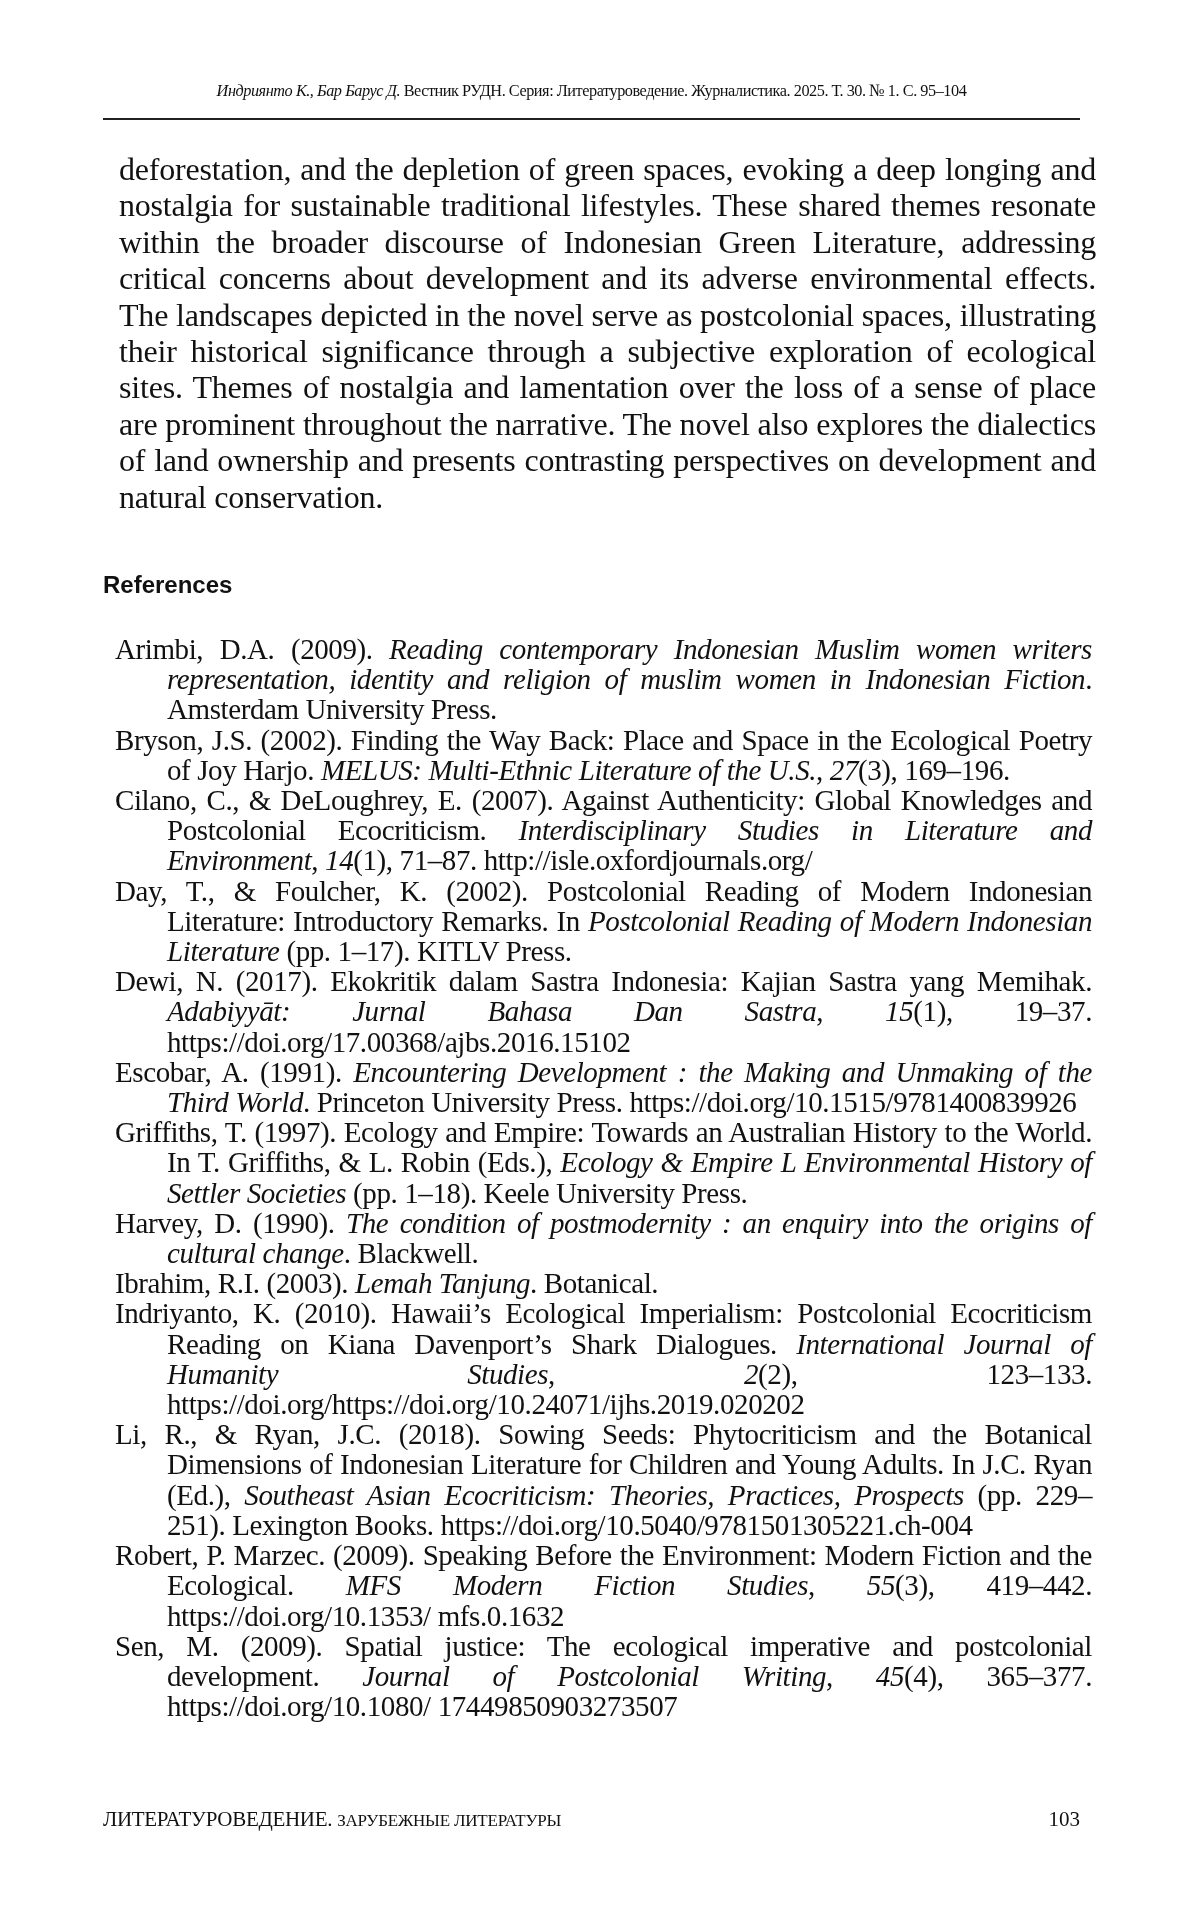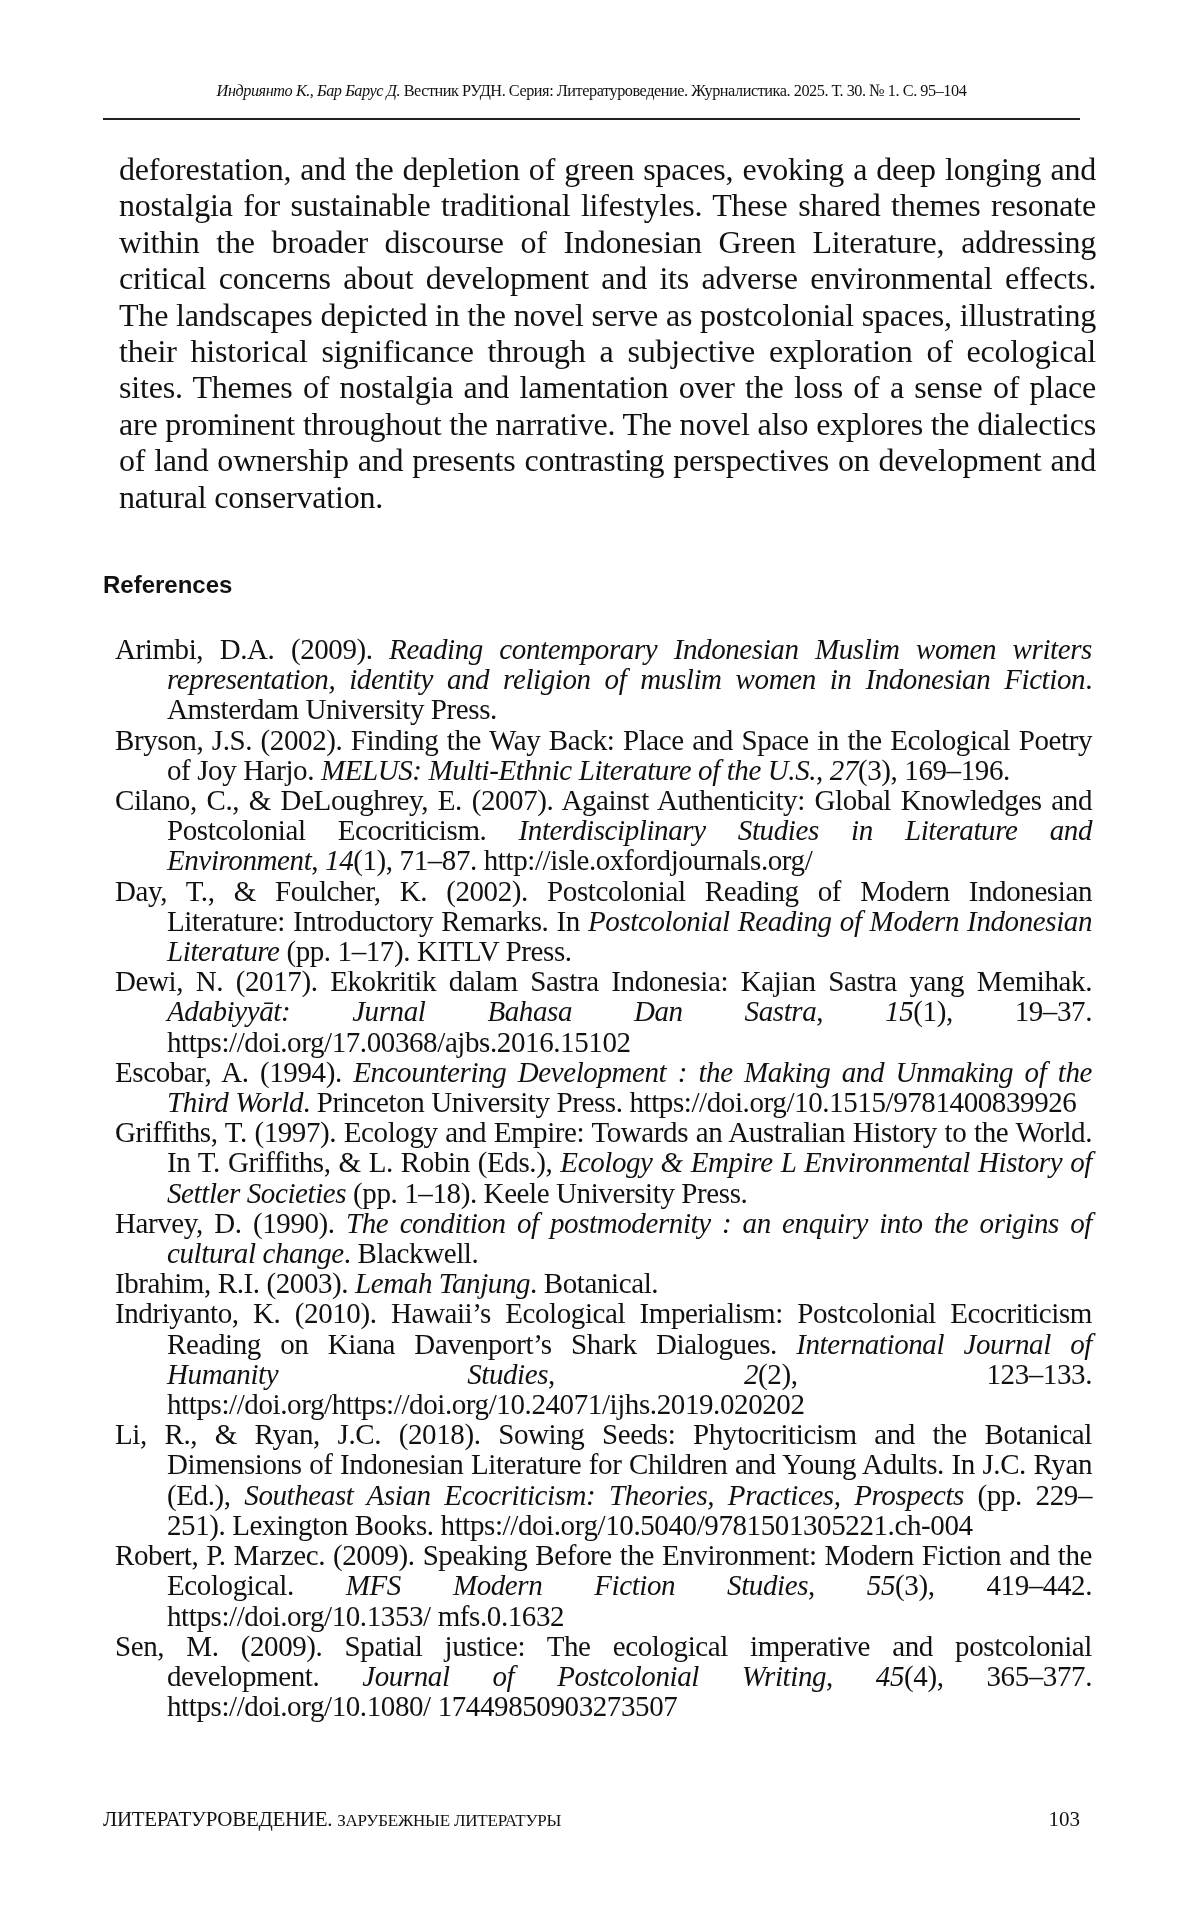--- a/index.html
+++ b/index.html
@@ -47,21 +47,21 @@
   <p class="body-text" style="margin:0">deforestation, and the depletion of green spaces, evoking a deep longing and nostalgia for sustainable traditional lifestyles. These shared themes resonate within the broader discourse of Indonesian Green Literature, addressing critical concerns about development and its adverse environmental effects. The landscapes depicted in the novel serve as postcolonial spaces, illustrating their historical significance through a subjective exploration of ecological sites. Themes of nostalgia and lamentation over the loss of a sense of place are prominent throughout the narrative. The novel also explores the dialectics of land ownership and presents contrasting perspectives on development and natural conservation.</p>
 
   <h2 class="refs-title" style="margin:0">References</h2>
 
   <ul class="refs" id="refs-list">
       <li class="ref"><span>Arimbi, D.A. (2009). </span><span class="it">Reading contemporary Indonesian Muslim women writers representation, identity and religion of muslim women in Indonesian Fiction</span><span>. Amsterdam University Press.</span></li>
       <li class="ref"><span>Bryson, J.S. (2002). Finding the Way Back: Place and Space in the Ecological Poetry of Joy Harjo. </span><span class="it">MELUS: Multi-Ethnic Literature of the U.S.</span><span>, </span><span class="it">27</span><span>(3), 169–196.</span></li>
       <li class="ref"><span>Cilano, C., &amp; DeLoughrey, E. (2007). Against Authenticity: Global Knowledges and Postcolonial Ecocriticism. </span><span class="it">Interdisciplinary Studies in Literature and Environment</span><span>, </span><span class="it">14</span><span>(1), 71–87. http://isle.oxfordjournals.org/</span></li>
       <li class="ref"><span>Day, T., &amp; Foulcher, K. (2002). Postcolonial Reading of Modern Indonesian Literature: Introductory Remarks. In </span><span class="it">Postcolonial Reading of Modern Indonesian Literature</span><span> (pp. 1–17). KITLV Press.</span></li>
       <li class="ref"><span>Dewi, N. (2017). Ekokritik dalam Sastra Indonesia: Kajian Sastra yang Memihak. </span><span class="it">Adabiyyāt: Jurnal Bahasa Dan Sastra</span><span>, </span><span class="it">15</span><span>(1), 19–37. https://doi.org/17.00368/ajbs.2016.15102</span></li>
-      <li class="ref"><span>Escobar, A. (1994). </span><span class="it">Encountering Development : the Making and Unmaking of the Third World</span><span>. Princeton University Press. https://doi.org/10.1515/9781400839926</span></li>
+      <li class="ref"><span>Escobar, A. (1991). </span><span class="it">Encountering Development : the Making and Unmaking of the Third World</span><span>. Princeton University Press. https://doi.org/10.1515/9781400839926</span></li>
       <li class="ref"><span>Griffiths, T. (1997). Ecology and Empire: Towards an Australian History to the World. In T. Griffiths, &amp; L. Robin (Eds.), </span><span class="it">Ecology &amp; Empire L Environmental History of Settler Societies</span><span> (pp. 1–18). Keele University Press.</span></li>
       <li class="ref"><span>Harvey, D. (1990). </span><span class="it">The condition of postmodernity : an enquiry into the origins of cultural change</span><span>. Blackwell.</span></li>
       <li class="ref"><span>Ibrahim, R.I. (2003). </span><span class="it">Lemah Tanjung</span><span>. Botanical.</span></li>
       <li class="ref"><span>Indriyanto, K. (2010). Hawaii’s Ecological Imperialism: Postcolonial Ecocriticism Reading on Kiana Davenport’s Shark Dialogues. </span><span class="it">International Journal of Humanity Studies</span><span>, </span><span class="it">2</span><span>(2), 123–133. https://doi.org/https://doi.org/10.24071/ijhs.2019.020202</span></li>
       <li class="ref"><span>Li, R., &amp; Ryan, J.C. (2018). Sowing Seeds: Phytocriticism and the Botanical Dimensions of Indonesian Literature for Children and Young Adults. In J.C. Ryan (Ed.), </span><span class="it">Southeast Asian Ecocriticism: Theories, Practices, Prospects</span><span> (pp. 229–251). Lexington Books. https://doi.org/10.5040/9781501305221.ch-004</span></li>
       <li class="ref"><span>Robert, P. Marzec. (2009). Speaking Before the Environment: Modern Fiction and the Ecological. </span><span class="it">MFS Modern Fiction Studies</span><span>, </span><span class="it">55</span><span>(3), 419–442. https://doi.org/10.1353/ mfs.0.1632</span></li>
       <li class="ref"><span>Sen, M. (2009). Spatial justice: The ecological imperative and postcolonial development. </span><span class="it">Journal of Postcolonial Writing</span><span>, </span><span class="it">45</span><span>(4), 365–377. https://doi.org/10.1080/ 17449850903273507</span></li>
     </ul>
 
   <div class="footer">

